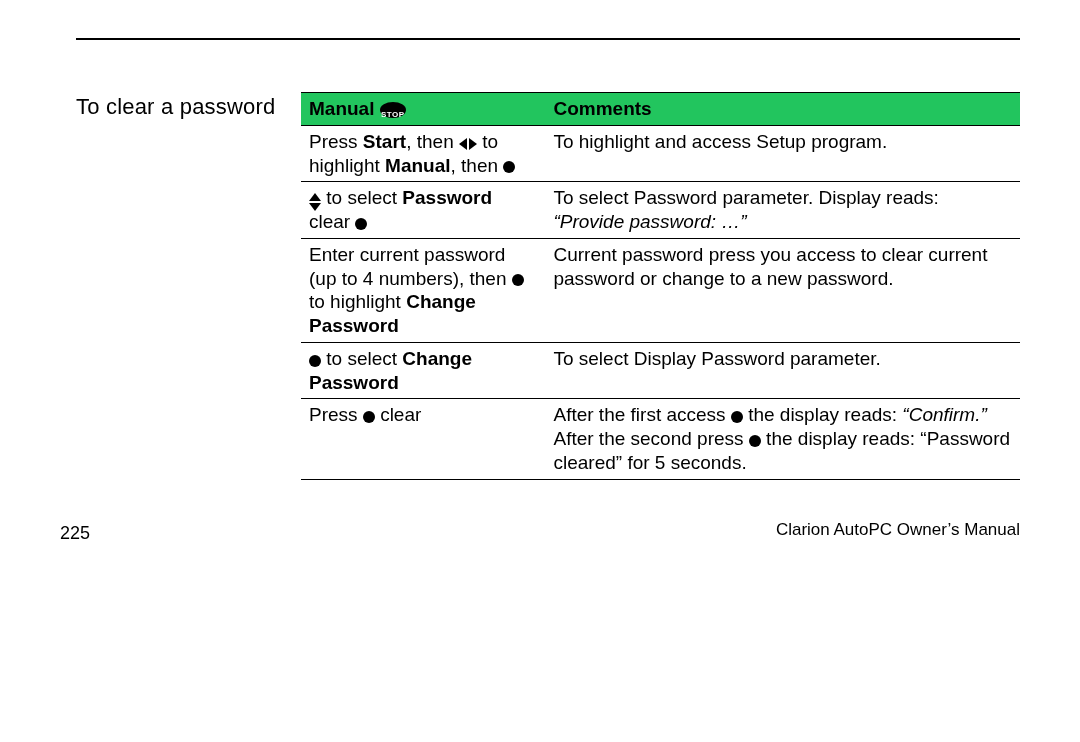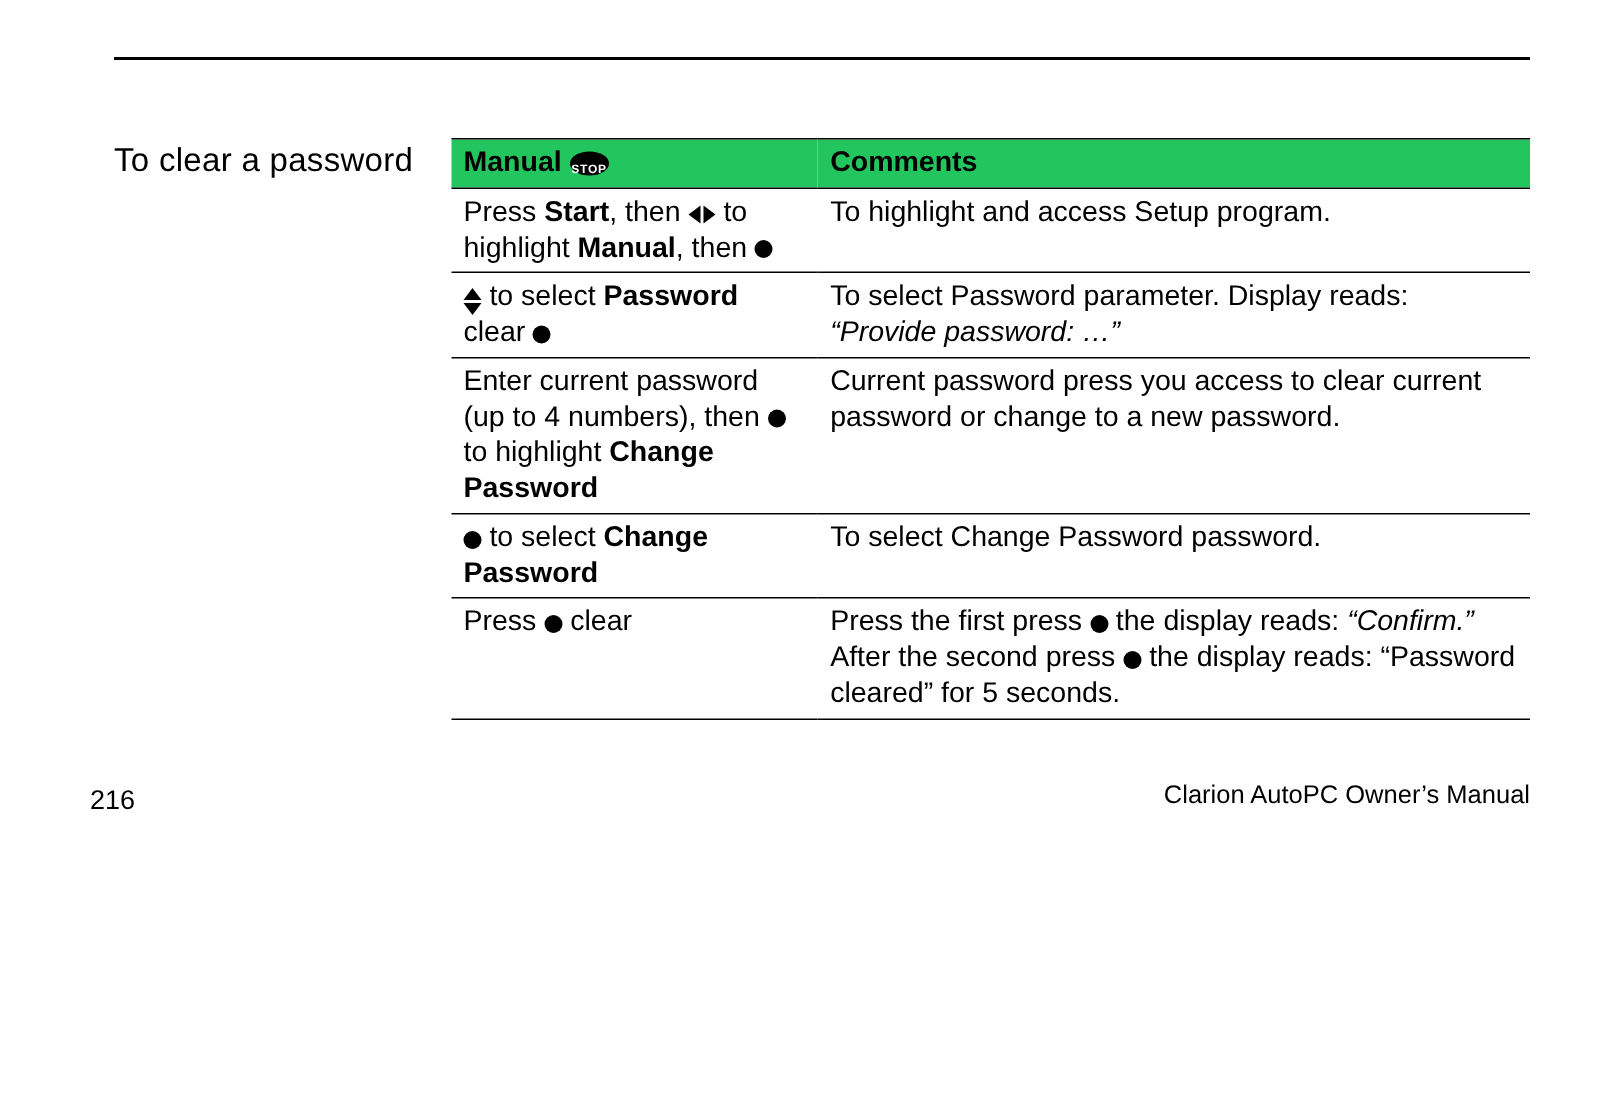--- a/index.html
+++ b/index.html
@@ -188,32 +188,32 @@
             <td>
               <span>Current password press you access to clear current password or change to a new password.</span>
             </td>
           </tr>
 
           <tr>
             <td>
               <span class="icon dot-icon"></span><span> to select </span><span class="bold">Change Password</span>
             </td>
             <td>
-              <span>To select Change Password password.</span>
+              <span>To select Display Password parameter.</span>
             </td>
           </tr>
 
           <tr>
             <td>
               <span>Press </span><span class="icon dot-icon"></span><span> clear</span>
             </td>
             <td>
-              <span>Press the first press </span><span class="icon dot-icon"></span><span> the display reads: </span><span class="ital">“Confirm.”</span><span>  After the second press </span><span class="icon dot-icon"></span><span> the display reads:  “Password cleared” for 5 seconds.</span>
+              <span>After the first access </span><span class="icon dot-icon"></span><span> the display reads: </span><span class="ital">“Confirm.”</span><span>  After the second press </span><span class="icon dot-icon"></span><span> the display reads:  “Password cleared” for 5 seconds.</span>
             </td>
           </tr>
         </tbody>
       </table>
     </div>
   </div>
 
-  <div class="page-num">216</div>
+  <div class="page-num">225</div>
   <div class="footer-right">Clarion AutoPC Owner’s Manual</div>
 </div>
 
 </body></html>

